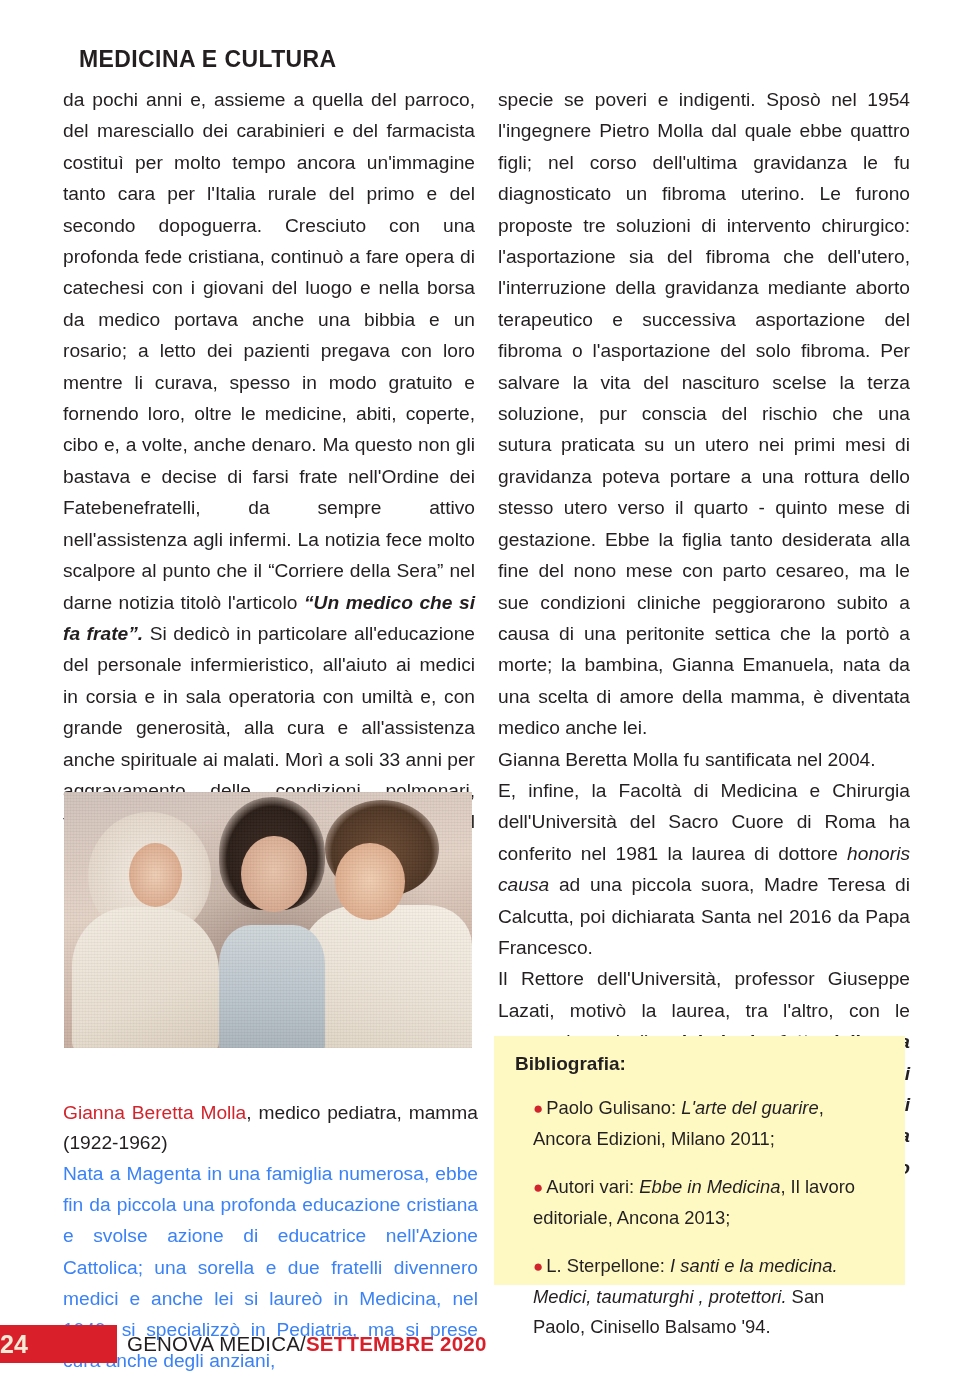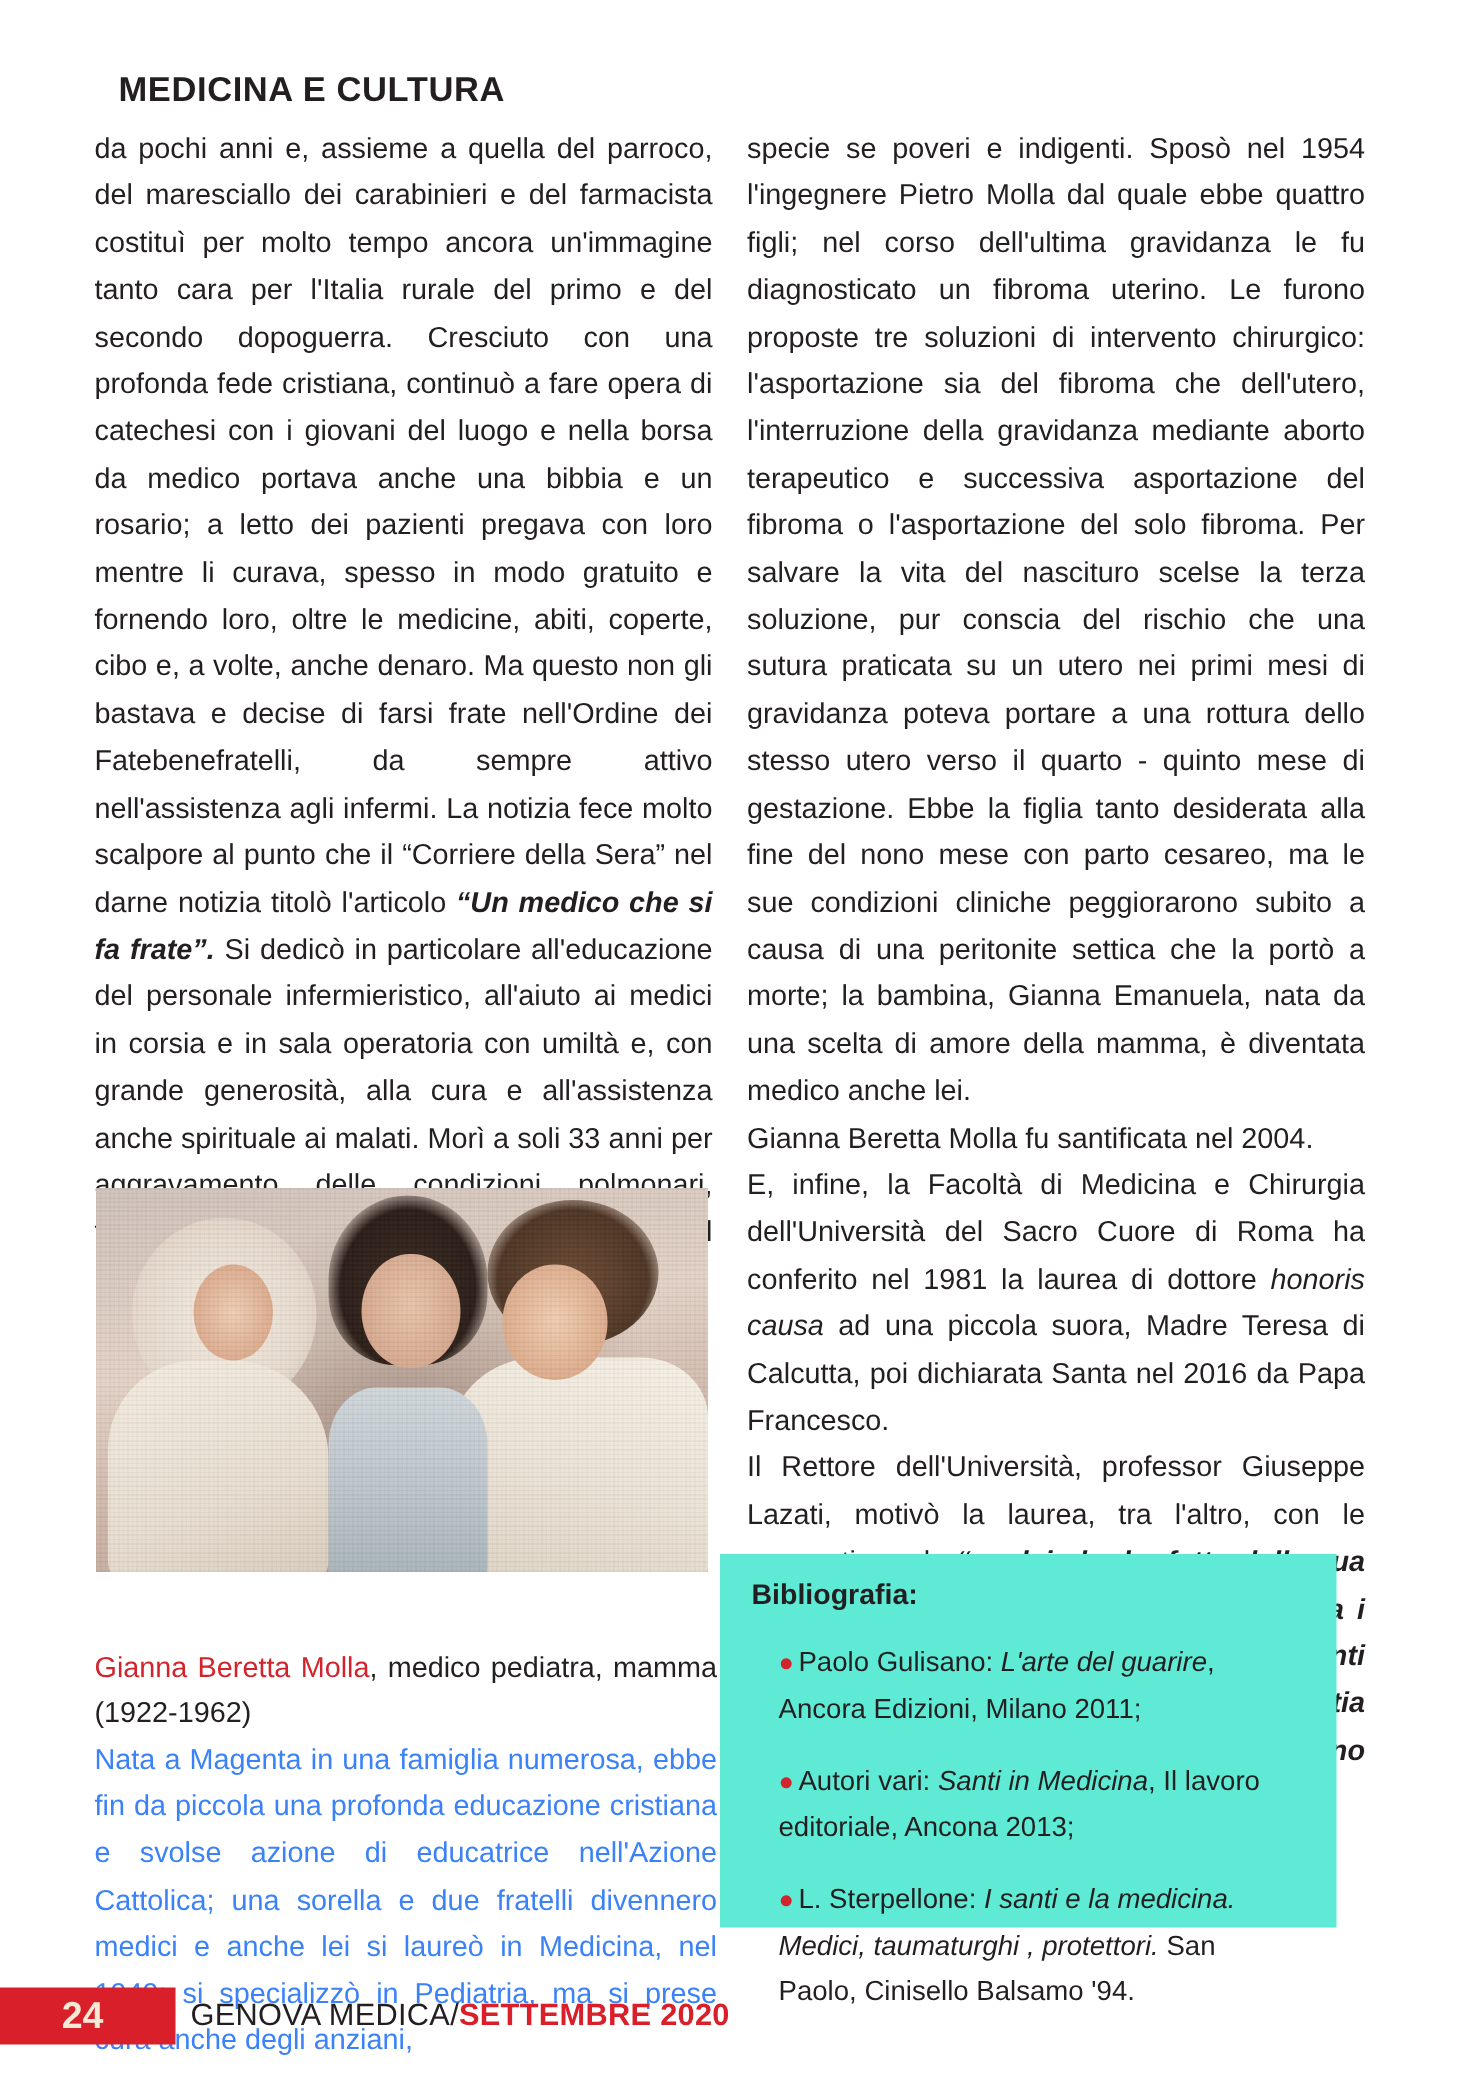--- a/index.html
+++ b/index.html
@@ -173,25 +173,25 @@
     margin: 0;
     font-size: 19.2px;
     line-height: 31.2px;
     text-align: justify;
     color: #3b82f6;
   }
 
   
   .biblio {
     position: absolute;
-    left: 480px;
+    left: 494px;
     top: 1036px;
     width: 411px;
     height: 249px;
-    background: #5eead4;
+    background: #fef9c3;
     box-sizing: border-box;
     padding: 17px 19px 10px 21px;
   }
   .biblio-title {
     margin: 0 0 2px 0;
     font-size: 19px;
     font-weight: bold;
     color: #231f20;
   }
   .biblio-item {
@@ -217,21 +217,21 @@
     height: 38px;
     background: #d9202a;
   }
   .footer-pagenum {
     position: absolute;
     left: 0;
     top: 1325px;
     width: 110px;
     height: 38px;
     line-height: 38px;
-    text-align: center;
+    text-align: left;
     color: #f6ead7;
     font-size: 25px;
     font-weight: bold;
     font-family: "Liberation Sans", sans-serif;
   }
   .footer-title {
     position: absolute;
     left: 127px;
     top: 1325px;
     height: 38px;
@@ -286,20 +286,20 @@
 <div class="caption-block">
   <p class="caption-line"><span class="cap-name">Gianna Beretta Molla</span><span>, medico pediatra, mamma (1922-1962)</span></p>
   <p class="caption-body">Nata a Magenta in una famiglia numerosa, ebbe fin da piccola una profonda educazione cristiana e svolse azione di educatrice nell'Azione Cattolica; una sorella e due fratelli divennero medici e anche lei si laureò in Medicina, nel 1949; si specializzò in Pediatria, ma si prese cura anche degli anziani,</p>
 </div>
 
 <div class="biblio">
   <p class="biblio-title">Bibliografia:</p>
 
   <p class="biblio-item"><span class="bullet">●</span><span>Paolo Gulisano: </span><em class="it-plain">L'arte del guarire</em><span>, Ancora Edizioni, Milano 2011;</span></p>
 
-  <p class="biblio-item"><span class="bullet">●</span><span>Autori vari: </span><em class="it-plain">Santi in Medicina</em><span>, Il lavoro editoriale, Ancona 2013;</span></p>
+  <p class="biblio-item"><span class="bullet">●</span><span>Autori vari: </span><em class="it-plain">Ebbe in Medicina</em><span>, Il lavoro editoriale, Ancona 2013;</span></p>
 
   <p class="biblio-item"><span class="bullet">●</span><span>L. Sterpellone: </span><em class="it-plain">I santi e la medicina. Medici, taumaturghi , protettori.</em><span> San Paolo, Cinisello Balsamo '94.</span></p>
 </div>
 
 <div class="footer-red"></div>
 <div class="footer-pagenum">24</div>
 <div class="footer-title"><span>GENOVA MEDICA/</span><span class="issue">SETTEMBRE 2020</span></div>
 
 </body></html>

